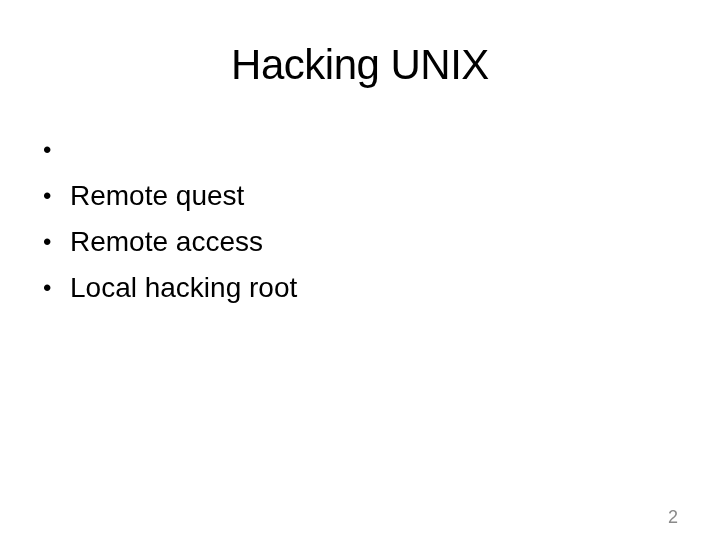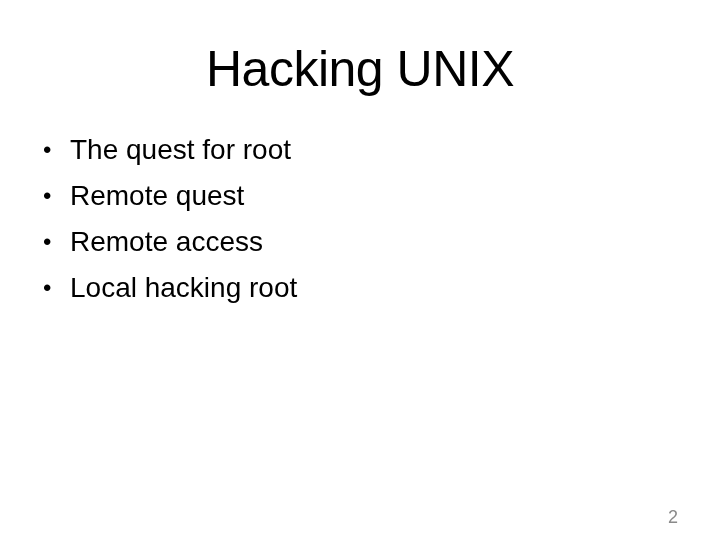--- a/index.html
+++ b/index.html
@@ -14,21 +14,21 @@
     background: #ffffff;
     overflow: hidden;
     font-family: "Liberation Sans", "DejaVu Sans", sans-serif;
   }
   .slide-title {
     position: absolute;
     top: 42px;
     left: 0;
     width: 720px;
     text-align: center;
-    font-size: 50px;
+    font-size: 42px;
     letter-spacing: -0.5px;
     line-height: 1.1;
     color: #000000;
     font-weight: 400;
   }
   .bullet-list {
     position: absolute;
     top: 127px;
     left: 0;
     width: 680px;
@@ -67,21 +67,20 @@
 </head>
 <body>
 
 <div class="slide">
 
   <div class="slide-title">Hacking UNIX</div>
 
   <ul class="bullet-list">
     <li class="bullet-item">
       <span class="bullet-glyph">•</span>
-      <span>The quest for root</span>
     </li>
     <li class="bullet-item">
       <span class="bullet-glyph">•</span>
       <span>Remote quest</span>
     </li>
     <li class="bullet-item">
       <span class="bullet-glyph">•</span>
       <span>Remote access</span>
     </li>
     <li class="bullet-item">

